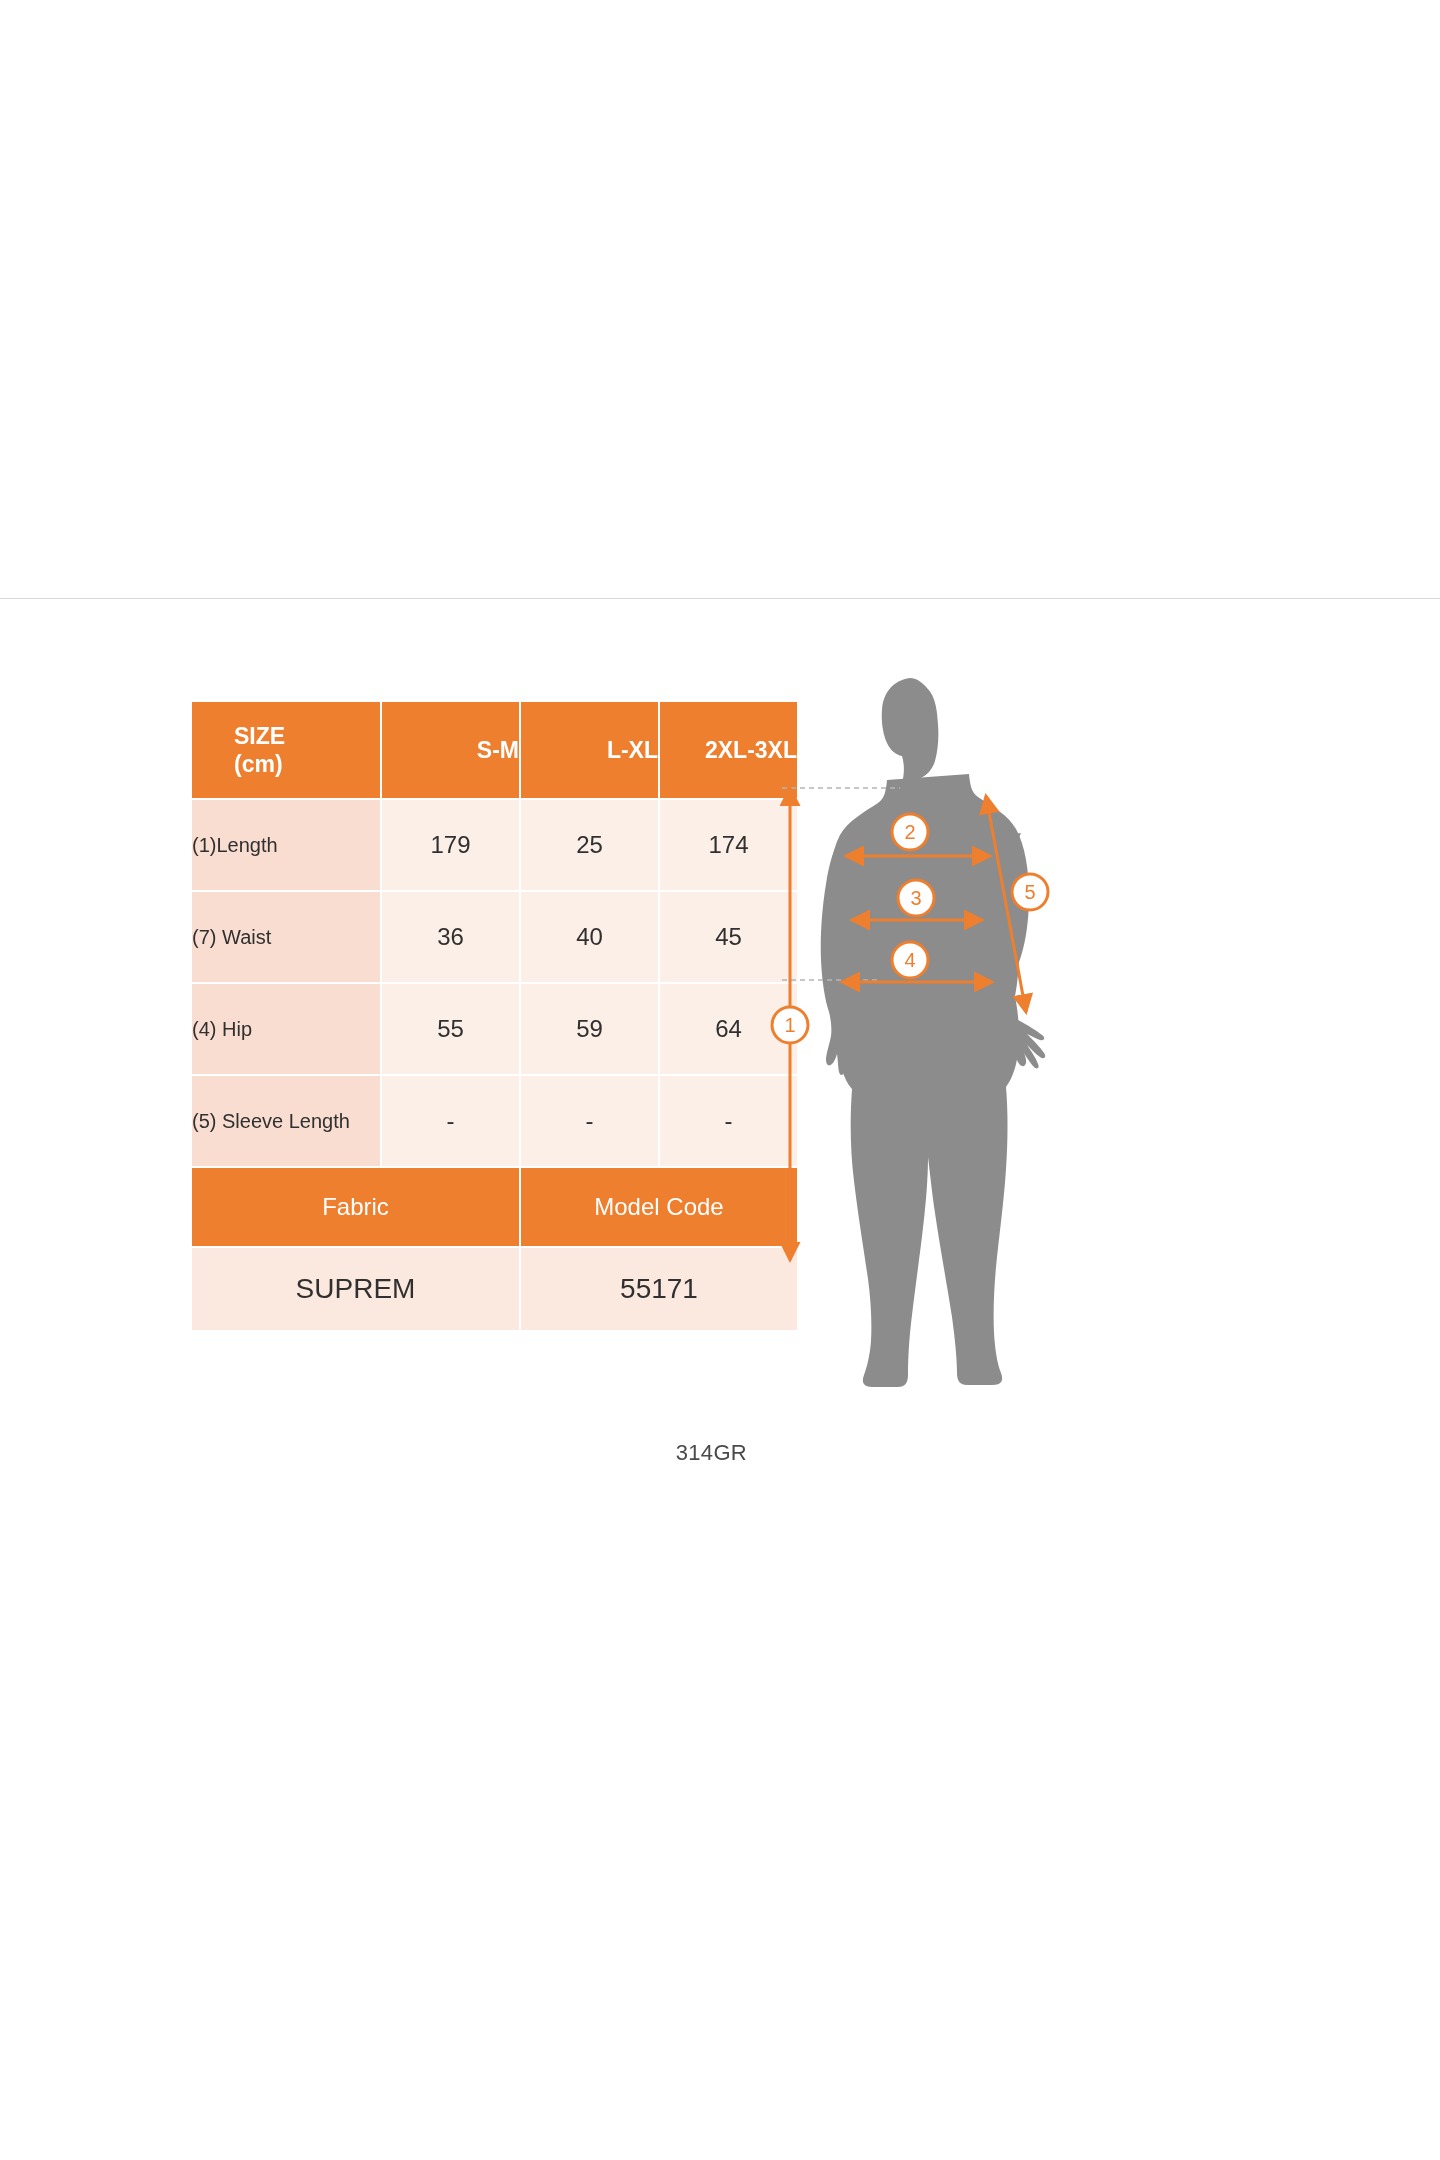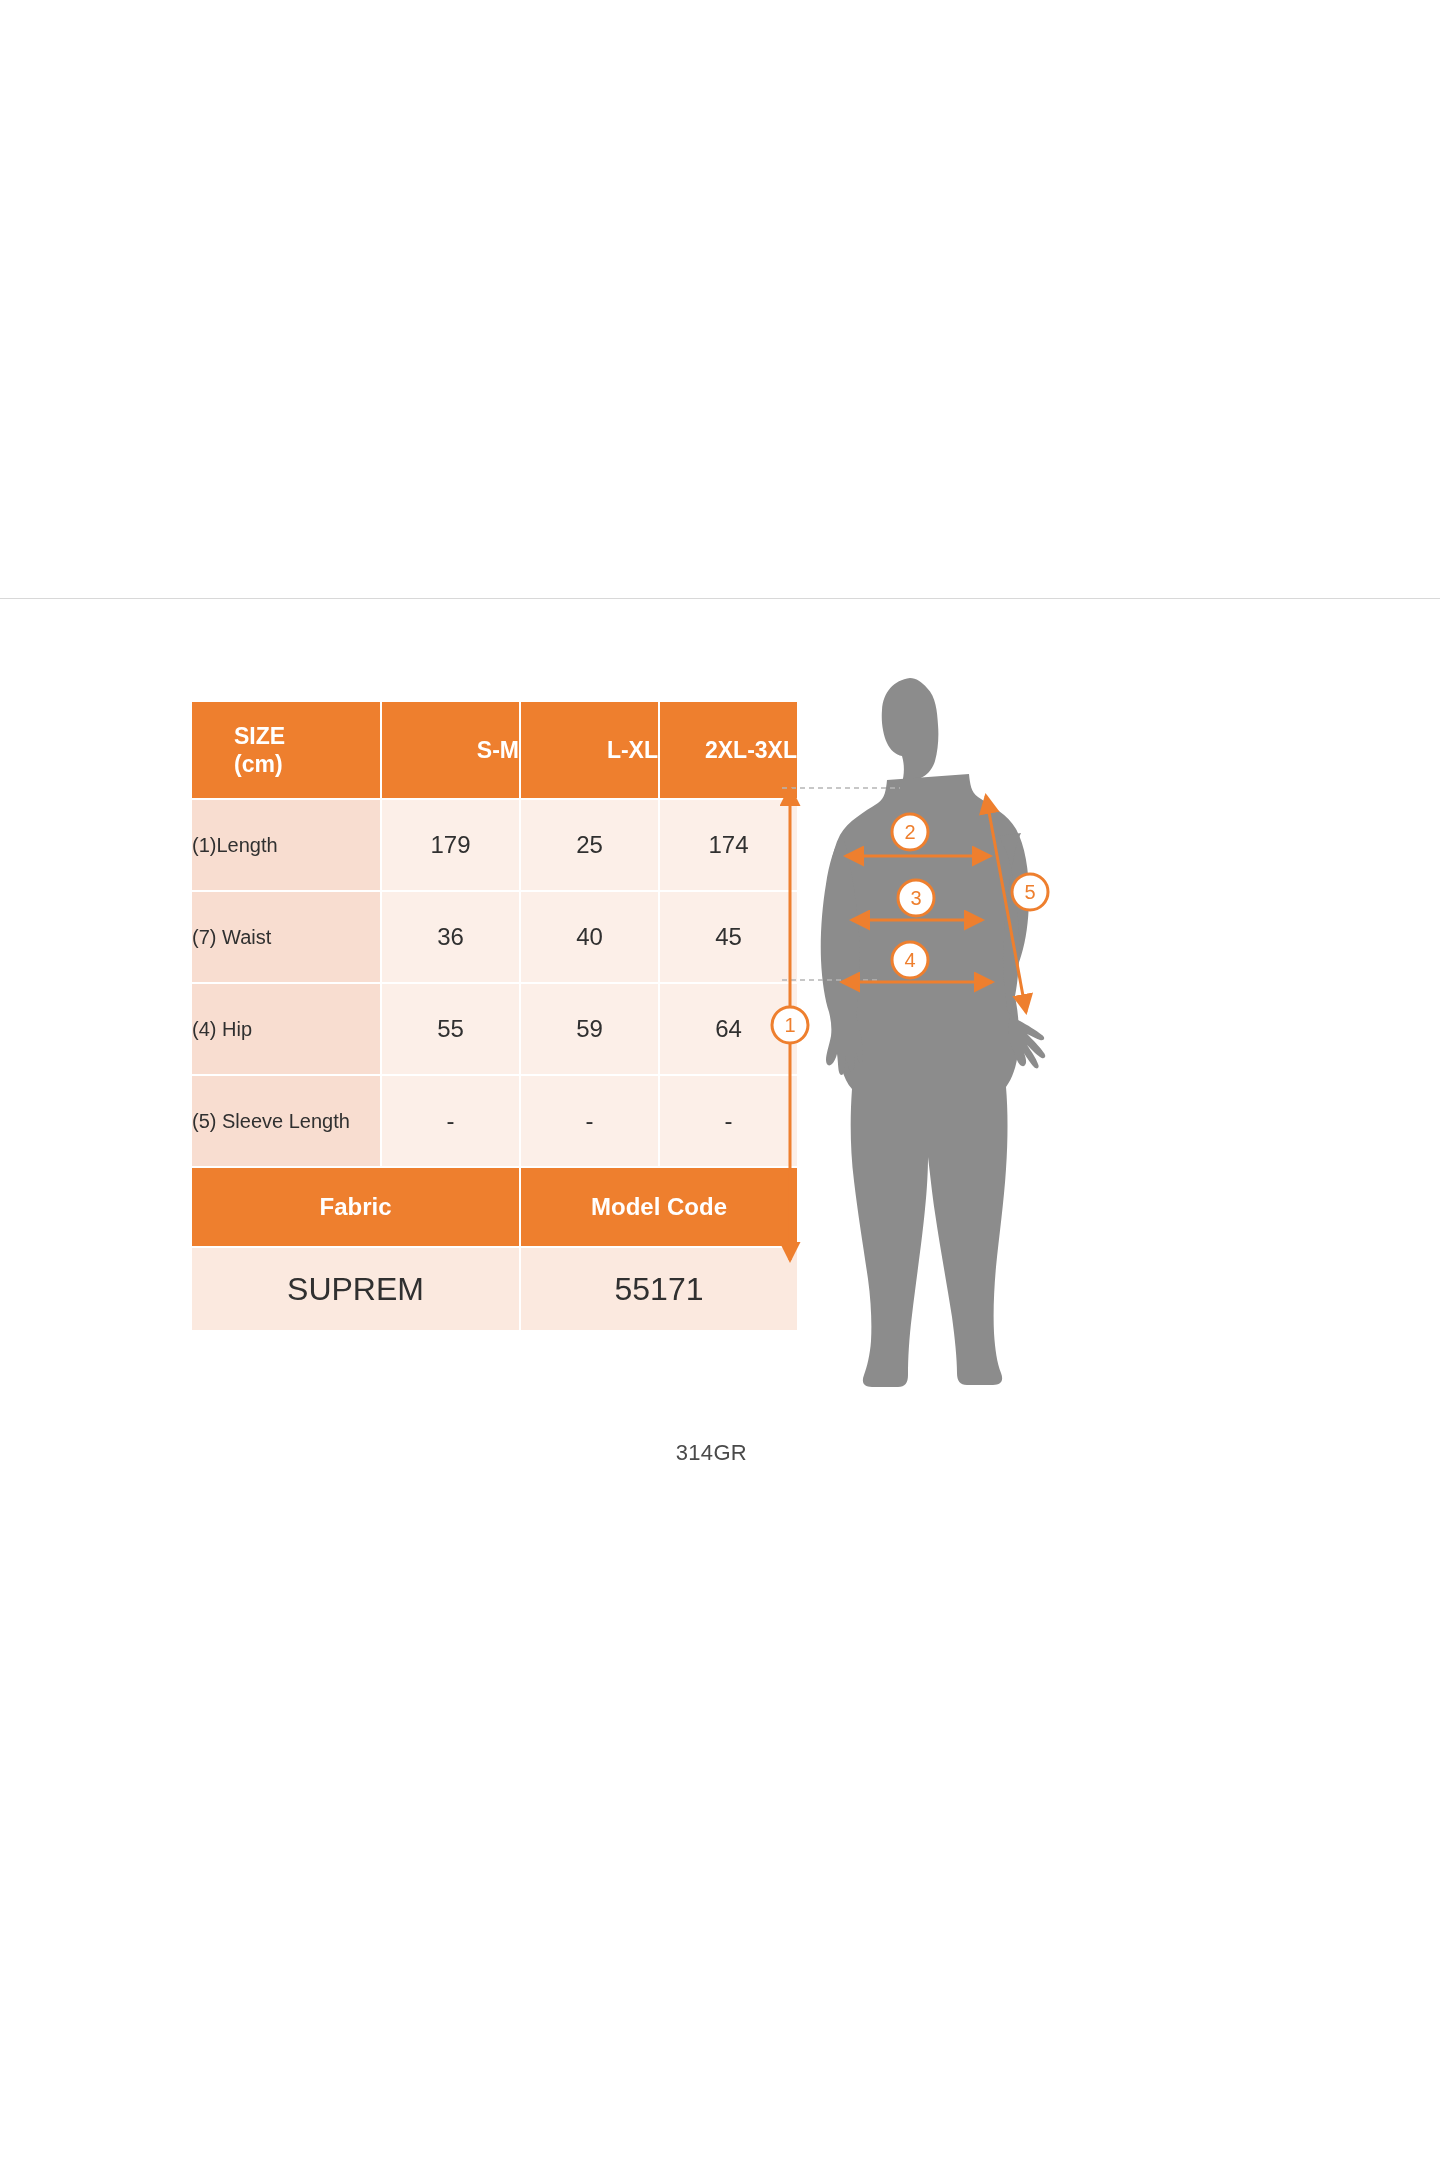--- a/index.html
+++ b/index.html
@@ -74,30 +74,30 @@
     background: #fcefe8;
     color: #303030;
     font-size: 24px;
     text-align: center;
     vertical-align: middle;
     height: 90px;
   }
   .fabric-hdr {
     background: #ee7f2e;
     color: #ffffff;
-    font-weight: bold;
+    font-weight: normal;
     font-size: 24px;
     text-align: center;
     height: 78px;
     vertical-align: middle;
   }
   .fabric-val {
     background: #fbe9df;
     color: #303030;
-    font-size: 32px;
+    font-size: 28px;
     text-align: center;
     height: 82px;
     vertical-align: middle;
   }
   .footnote {
     position: absolute;
     left: 190px;
     top: 780px;
     width: 557px;
     text-align: right;

